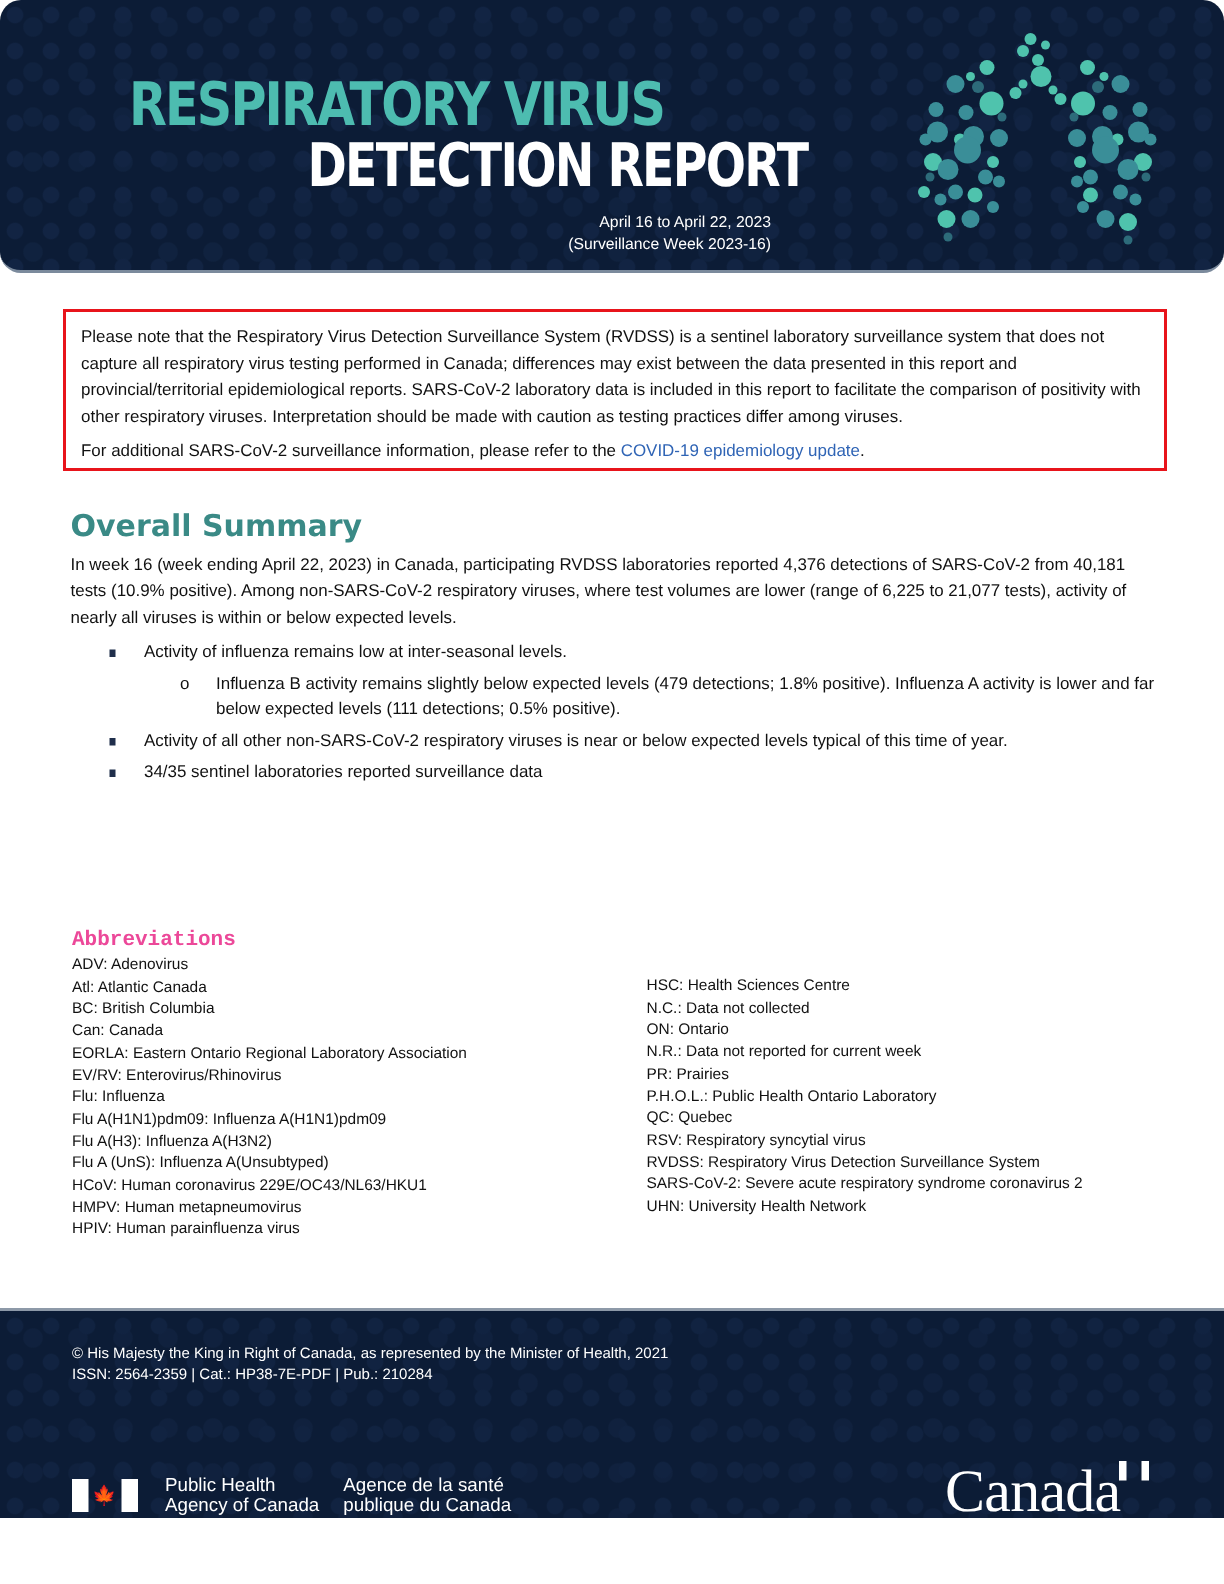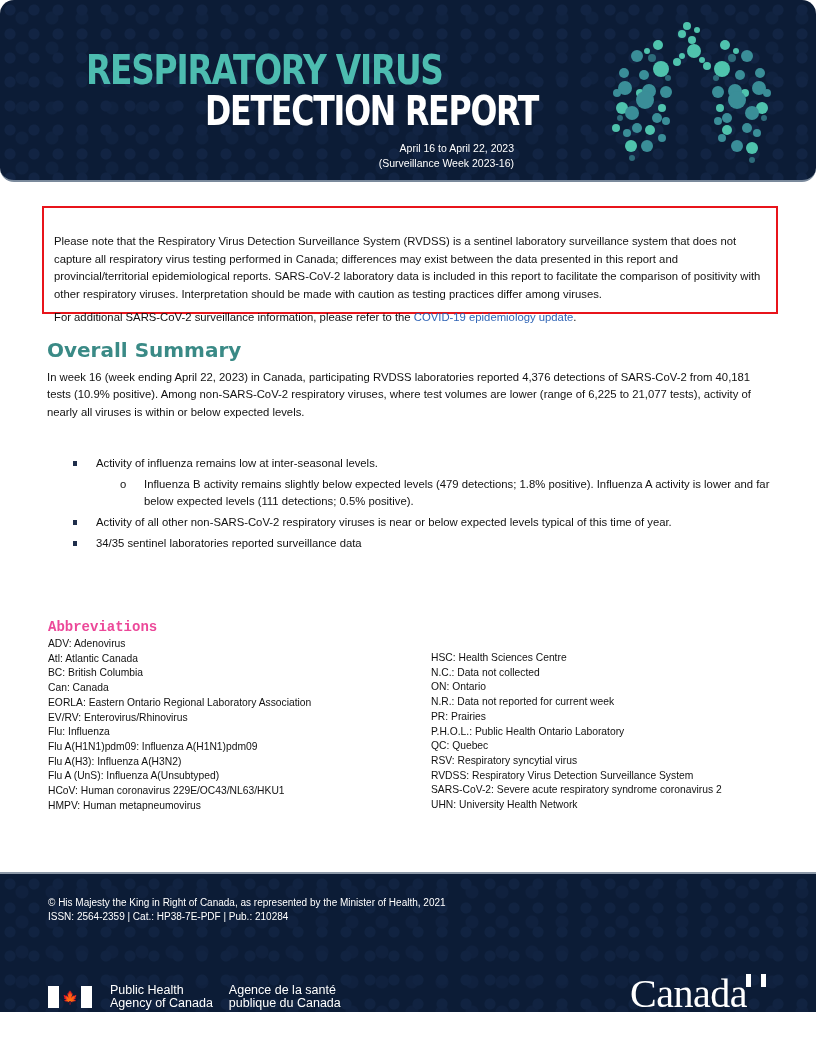--- a/index.html
+++ b/index.html
@@ -30,36 +30,36 @@
   }
   .dates {
     position: absolute; right: 302px; top: 141px; text-align: right;
     color: #ffffff; font-size: 10.5px; line-height: 15px;
     font-family: "Liberation Sans", sans-serif;
   }
   .lungs { position: absolute; left: 602px; top: 18px; width: 180px; height: 160px; }
 
   .notice {
     position: absolute; left: 42px; top: 206px; width: 736px; height: 108px;
-    border: 2px solid #e8141b; padding: 25px 10px 0 10px;
+    border: 2px solid #e8141b; padding: 9px 10px 0 10px;
     font-family: "Liberation Sans", sans-serif; font-size: 11.3px; line-height: 17.5px; color: #111;
   }
   .notice p + p { margin-top: 6px; }
   .notice a { color: #2f64b5; text-decoration: none; }
 
   .summary-title {
     position: absolute; left: 47px; top: 338px;
     font-family: "DejaVu Sans", sans-serif; font-weight: bold; font-size: 20px; color: #3a8a86;
   }
   .summary-body {
     position: absolute; left: 47px; top: 369px; width: 725px;
     font-family: "Liberation Sans", sans-serif; font-size: 11.3px; line-height: 17.3px;
   }
   .bullets { position: absolute; left: 47px; top: 427px; width: 725px;
-    font-family: "Liberation Sans", sans-serif; font-size: 11.3px; line-height: 17px; margin-top: 28px; }
+    font-family: "Liberation Sans", sans-serif; font-size: 11.3px; line-height: 17px; }
   .bullet { position: relative; padding-left: 49px; margin-bottom: 4px; }
   .bullet .dot { position: absolute; left: 26px; top: 6px; width: 4px; height: 5px; background: #1f2e4b; }
   .sub-bullet { position: relative; padding-left: 97px; margin-bottom: 4px; }
   .sub-bullet .o { position: absolute; left: 73px; top: 0; }
   .b2 { margin-top: 0; }
 
   .abbr-title {
     position: absolute; left: 48px; top: 619px;
     font-family: Liberation Mono, monospace; font-weight: bold; font-size: 14px; color: #ec4899;
   }
@@ -212,20 +212,21 @@
   <div>BC: British Columbia</div>
   <div>Can: Canada</div>
   <div>EORLA: Eastern Ontario Regional Laboratory Association</div>
   <div>EV/RV: Enterovirus/Rhinovirus</div>
   <div>Flu: Influenza</div>
   <div>Flu A(H1N1)pdm09: Influenza A(H1N1)pdm09</div>
   <div>Flu A(H3): Influenza A(H3N2)</div>
   <div>Flu A (UnS): Influenza A(Unsubtyped)</div>
   <div>HCoV: Human coronavirus 229E/OC43/NL63/HKU1</div>
   <div>HMPV: Human metapneumovirus</div>
+  <div>HPIV: Human parainfluenza virus</div>
 </div>
 <div class="abbr-col abbr-right">
   <div>HSC: Health Sciences Centre</div>
   <div>N.C.: Data not collected</div>
   <div>ON: Ontario</div>
   <div>N.R.: Data not reported for current week</div>
   <div>PR: Prairies</div>
   <div>P.H.O.L.: Public Health Ontario Laboratory</div>
   <div>QC: Quebec</div>
   <div>RSV: Respiratory syncytial virus</div>

